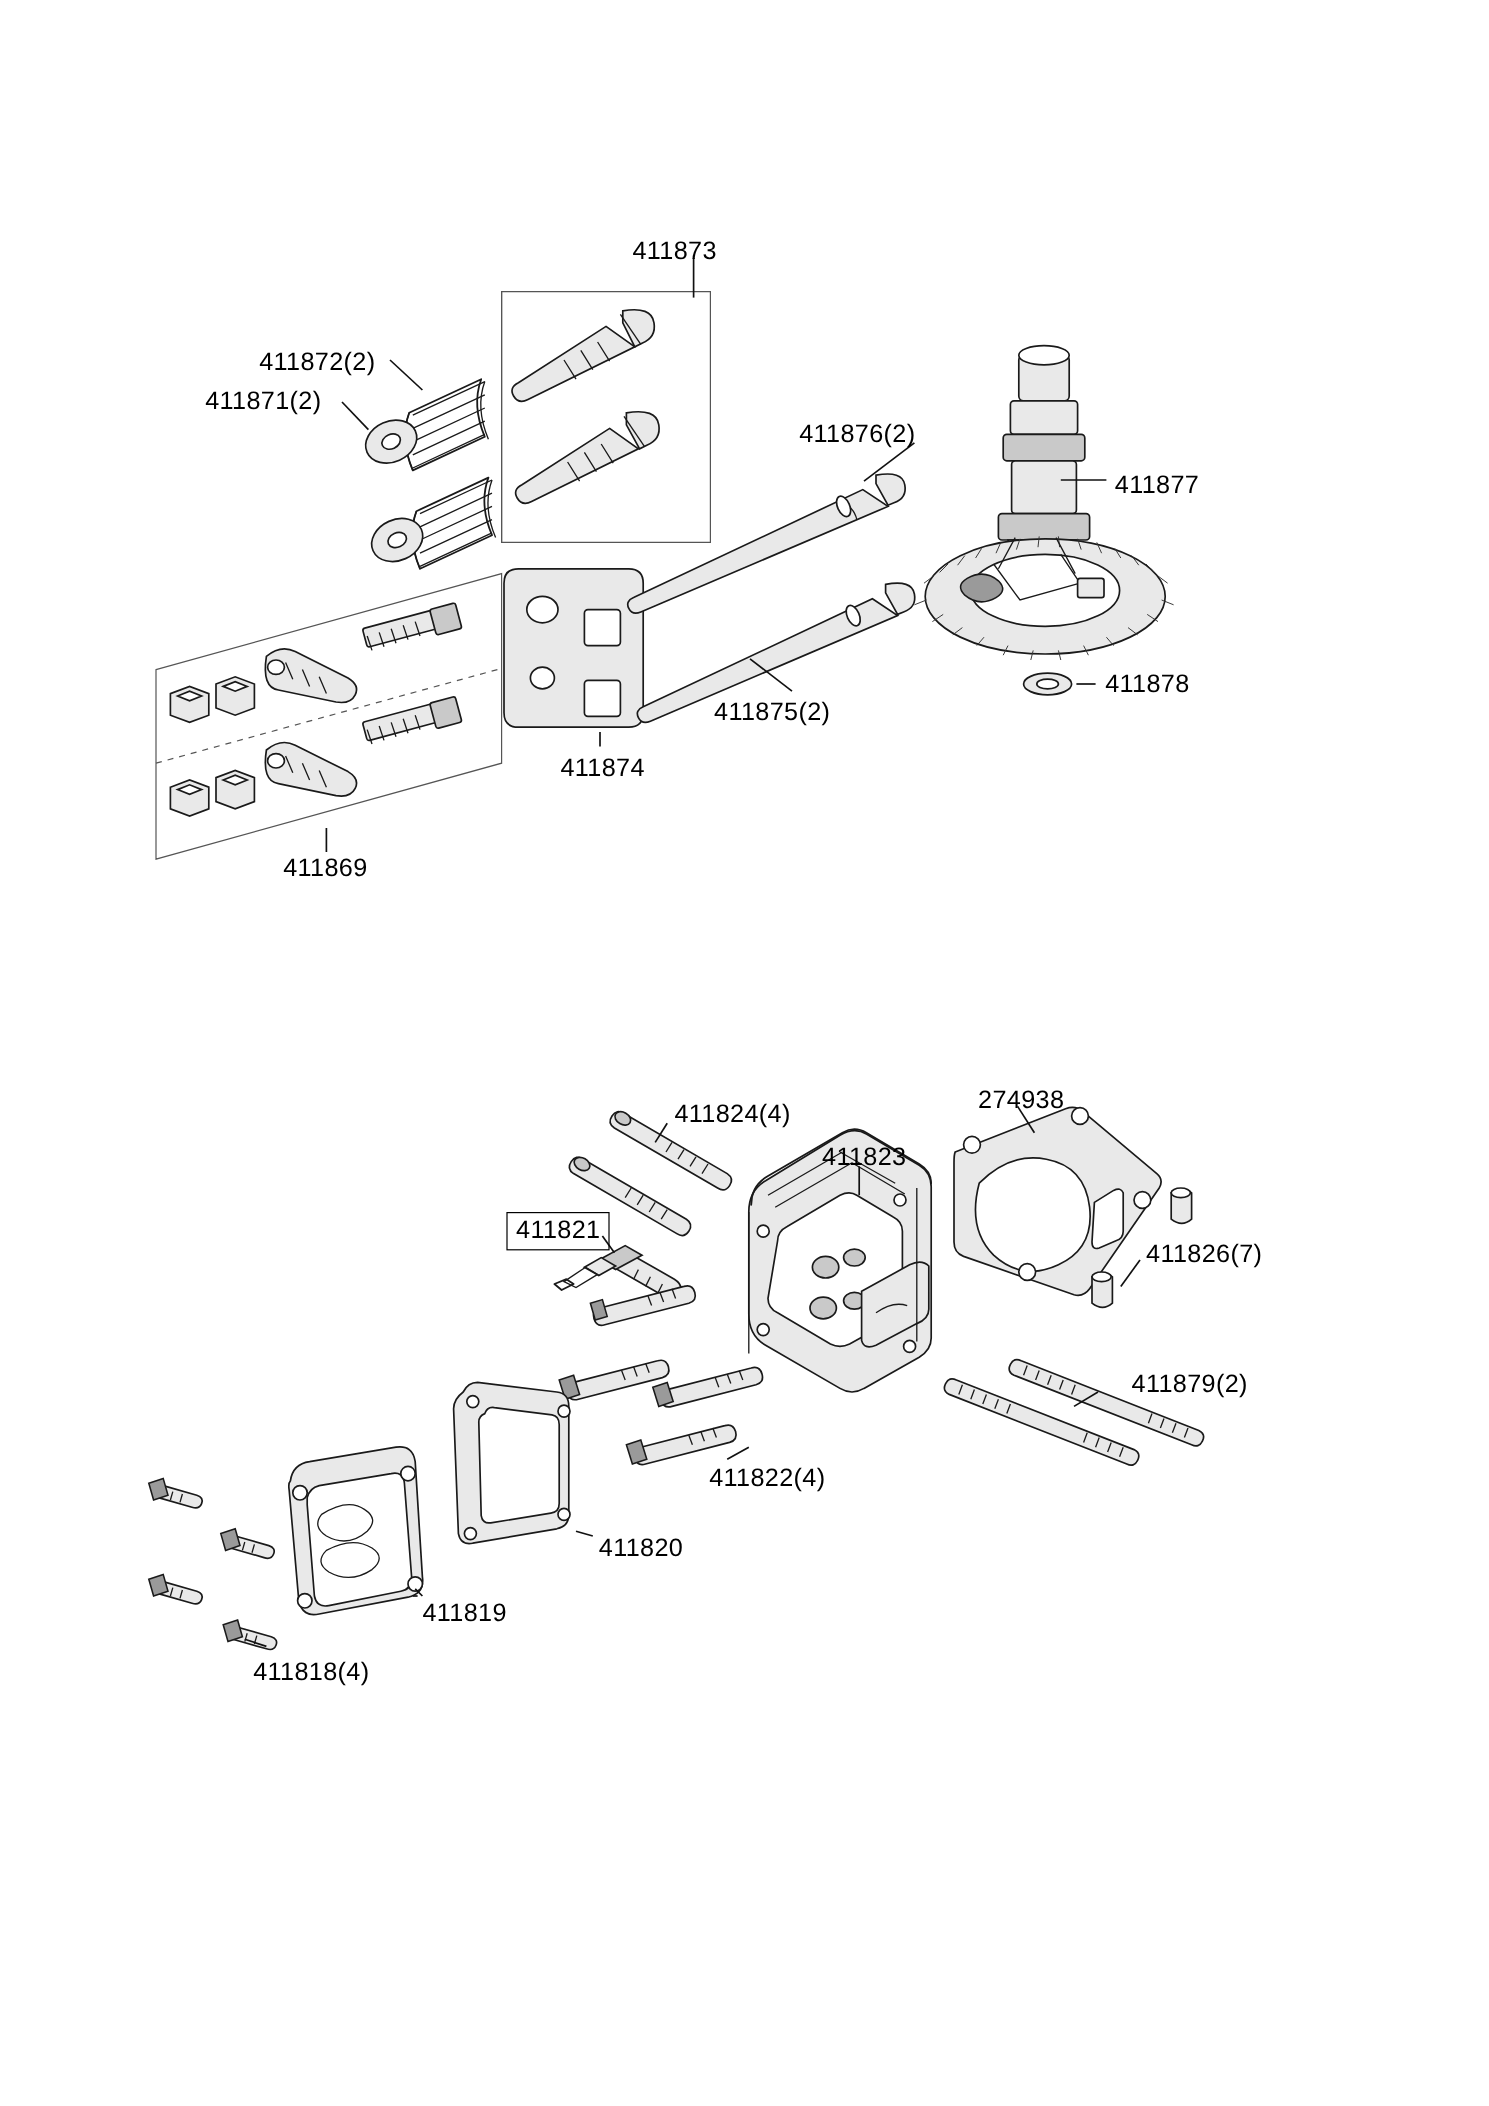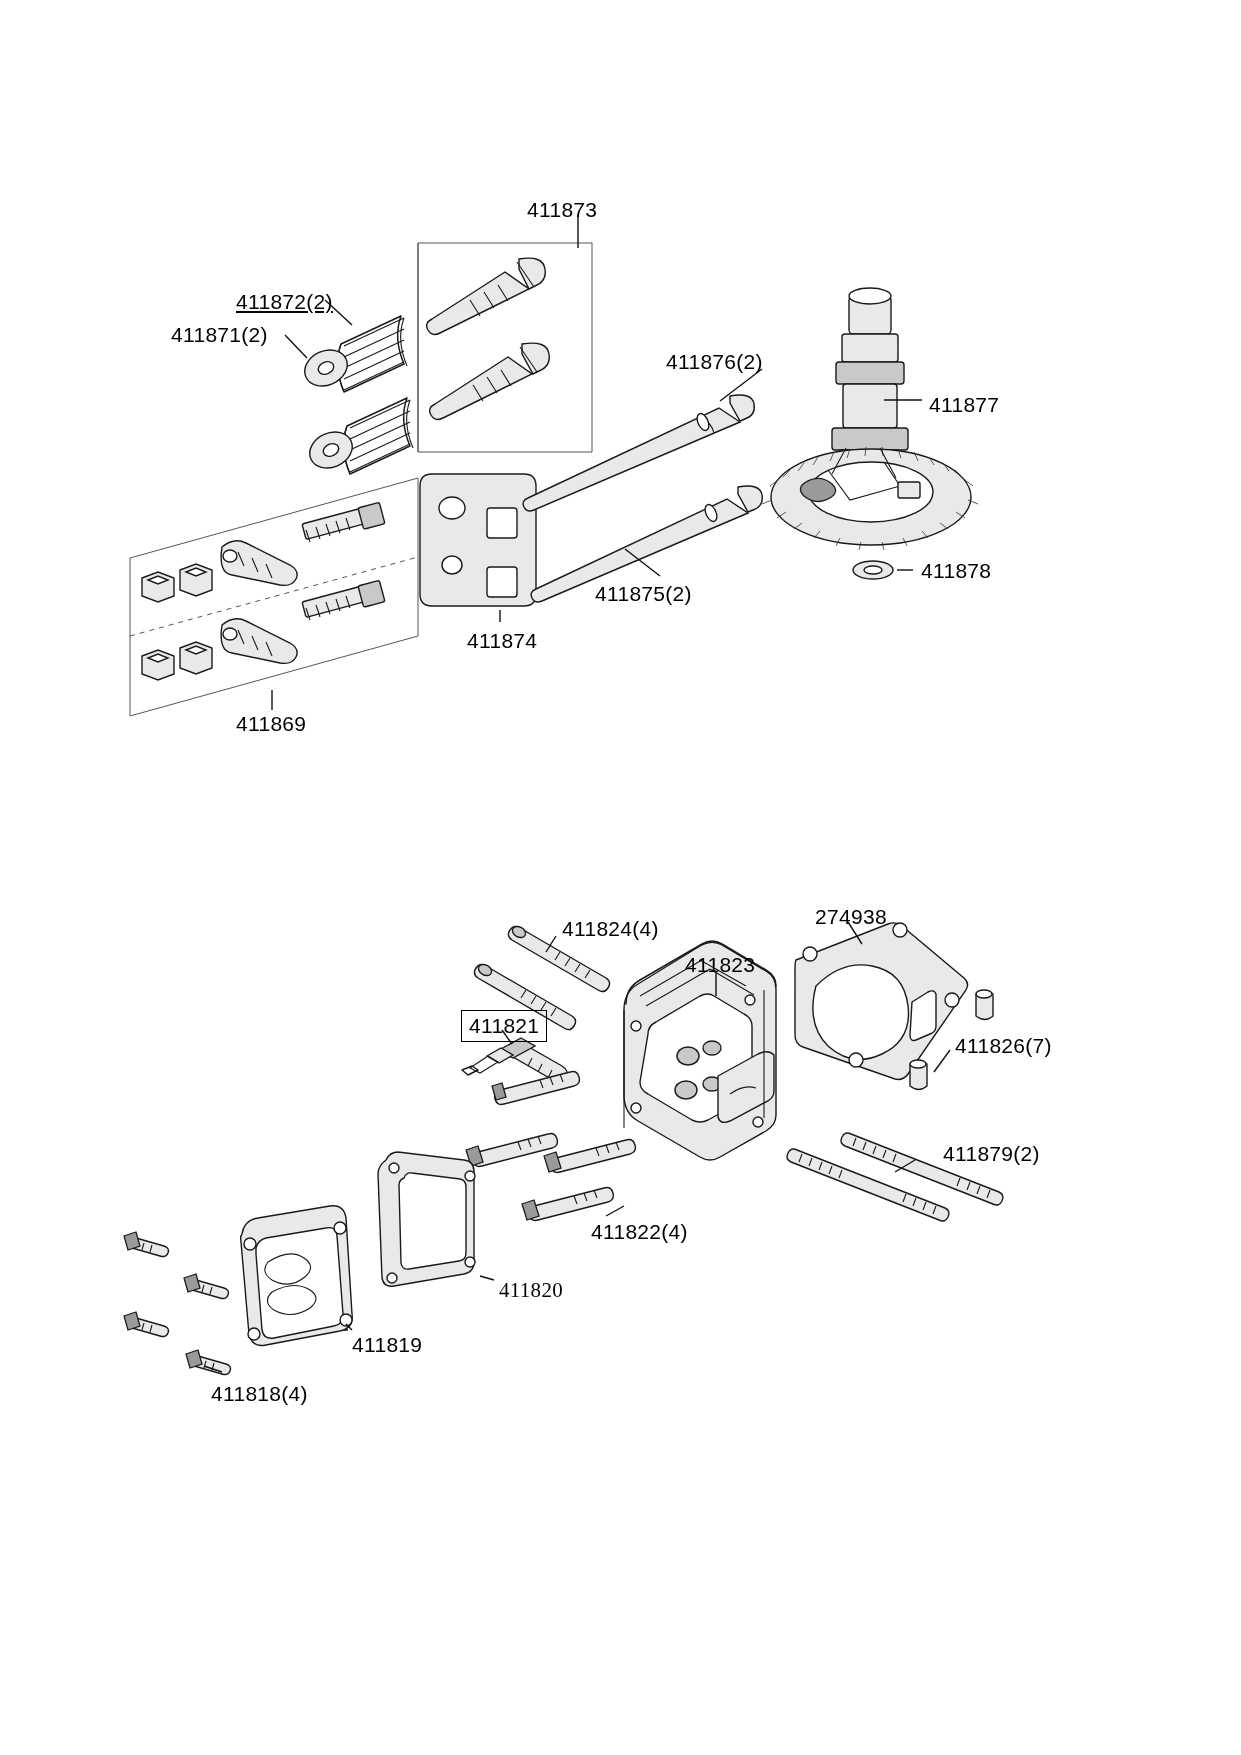--- a/index.html
+++ b/index.html
@@ -32,21 +32,20 @@
     position: absolute;
     font-size: 21px;
     letter-spacing: 0.3px;
     color: #000;
     white-space: nowrap;
     line-height: 1;
   }
   .label.boxed {
     border: 1.6px solid #000;
     padding: 4px 7px 5px 7px;
-    margin-left: 39px;
   }
   .stroke {
     fill: none;
     stroke: #1a1a1a;
     stroke-width: 1.5;
     stroke-linejoin: round;
     stroke-linecap: round;
   }
   .thin {
     fill: none;
@@ -382,33 +381,33 @@
     <g>
       <path class="fillgray" d="M198 1356 l28 8 q6 2 4 7 q-2 5 -8 3 l-28 -8 z"></path>
       <path class="fillvdark" d="M186 1354 l12 -4 l4 14 l-12 4 z"></path>
       <path class="thin" d="M206 1361 l-2 7 M214 1363 l-2 7"></path>
     </g>
     <path class="leader" d="M222 1372 L204 1366"></path>
 
   </svg>
 
   <div class="label" style="left:527px; top:199px;">411873</div>
-  <div class="label" style="left:236px; top:291px;text-decoration:underline;">411872(2)</div>
+  <div class="label" style="left:216px; top:291px;">411872(2)</div>
   <div class="label" style="left:171px; top:324px;">411871(2)</div>
   <div class="label" style="left:666px; top:351px;text-align:right;">411876(2)</div>
   <div class="label" style="left:929px; top:394px;">411877</div>
   <div class="label" style="left:595px; top:583px;">411875(2)</div>
   <div class="label" style="left:921px; top:560px;">411878</div>
   <div class="label" style="left:467px; top:630px;">411874</div>
   <div class="label" style="left:236px; top:713px;">411869</div>
 
   <div class="label" style="left:815px; top:906px;">274938</div>
   <div class="label" style="left:562px; top:918px;">411824(4)</div>
   <div class="label" style="left:685px; top:954px;">411823</div>
   <div class="label boxed" style="left:422px; top:1010px;">411821</div>
   <div class="label" style="left:955px; top:1035px;">411826(7)</div>
   <div class="label" style="left:917px; top:1143px;margin-left:26px;">411879(2)</div>
   <div class="label" style="left:591px; top:1221px;">411822(4)</div>
-  <div class="label" style="left:499px; top:1280px;font-family:Liberation Serif, serif;">411820</div>
+  <div class="label" style="left:499px; top:1280px;">411820</div>
   <div class="label" style="left:352px; top:1334px;">411819</div>
   <div class="label" style="left:211px; top:1383px;">411818(4)</div>
 
 </div>
 
 </body></html>

